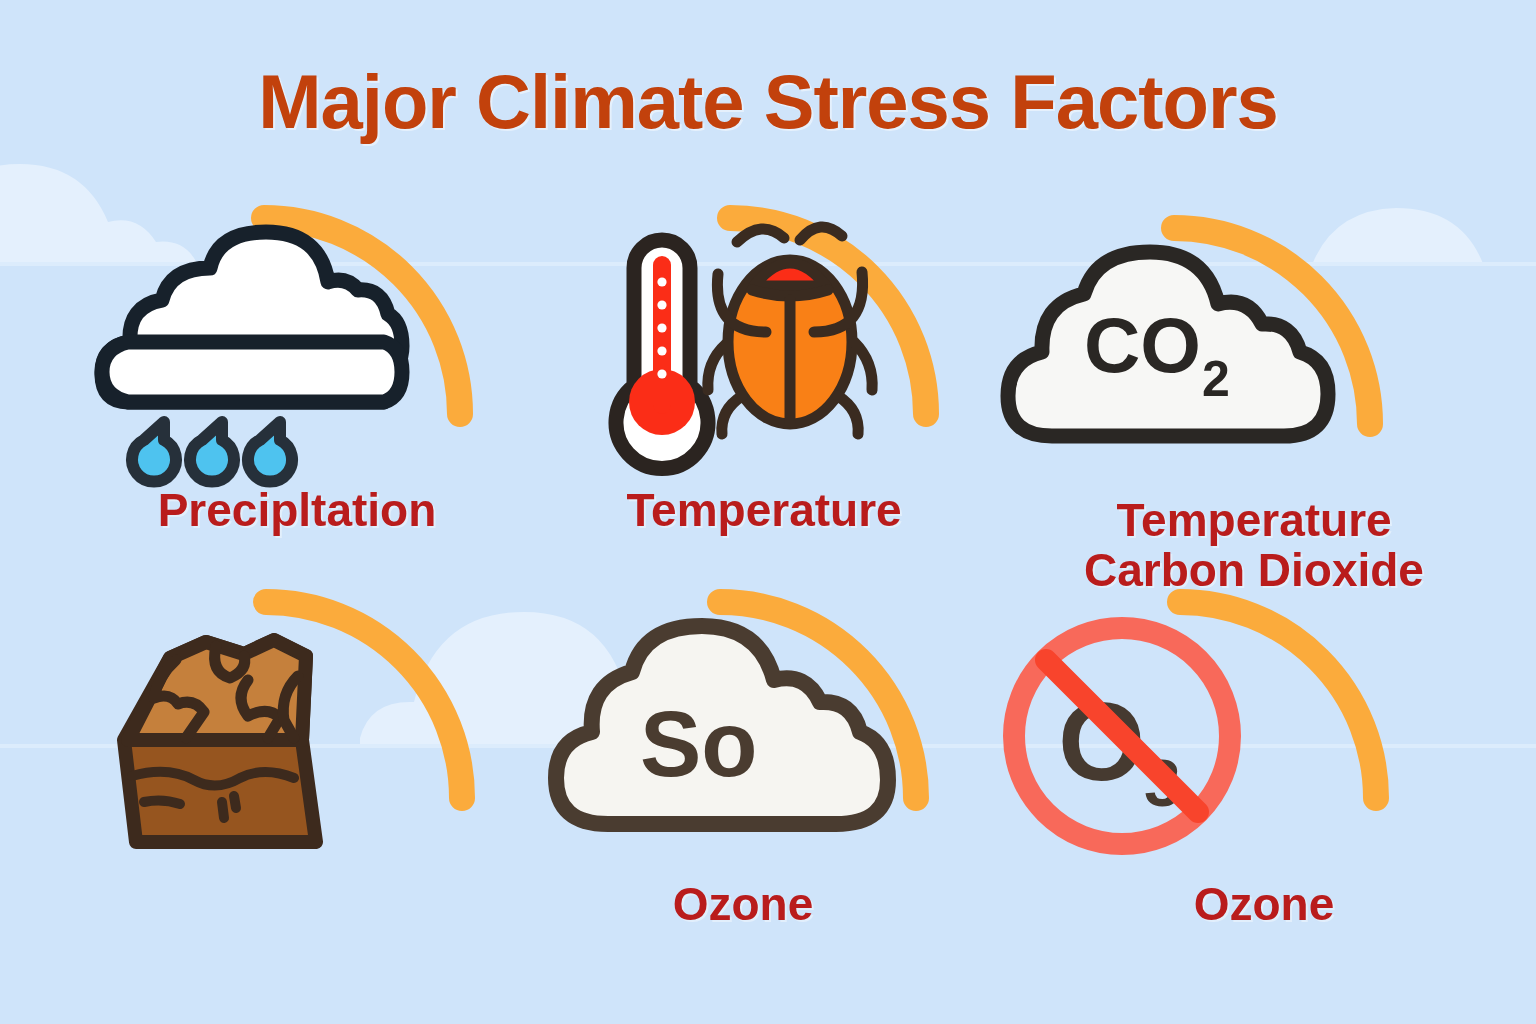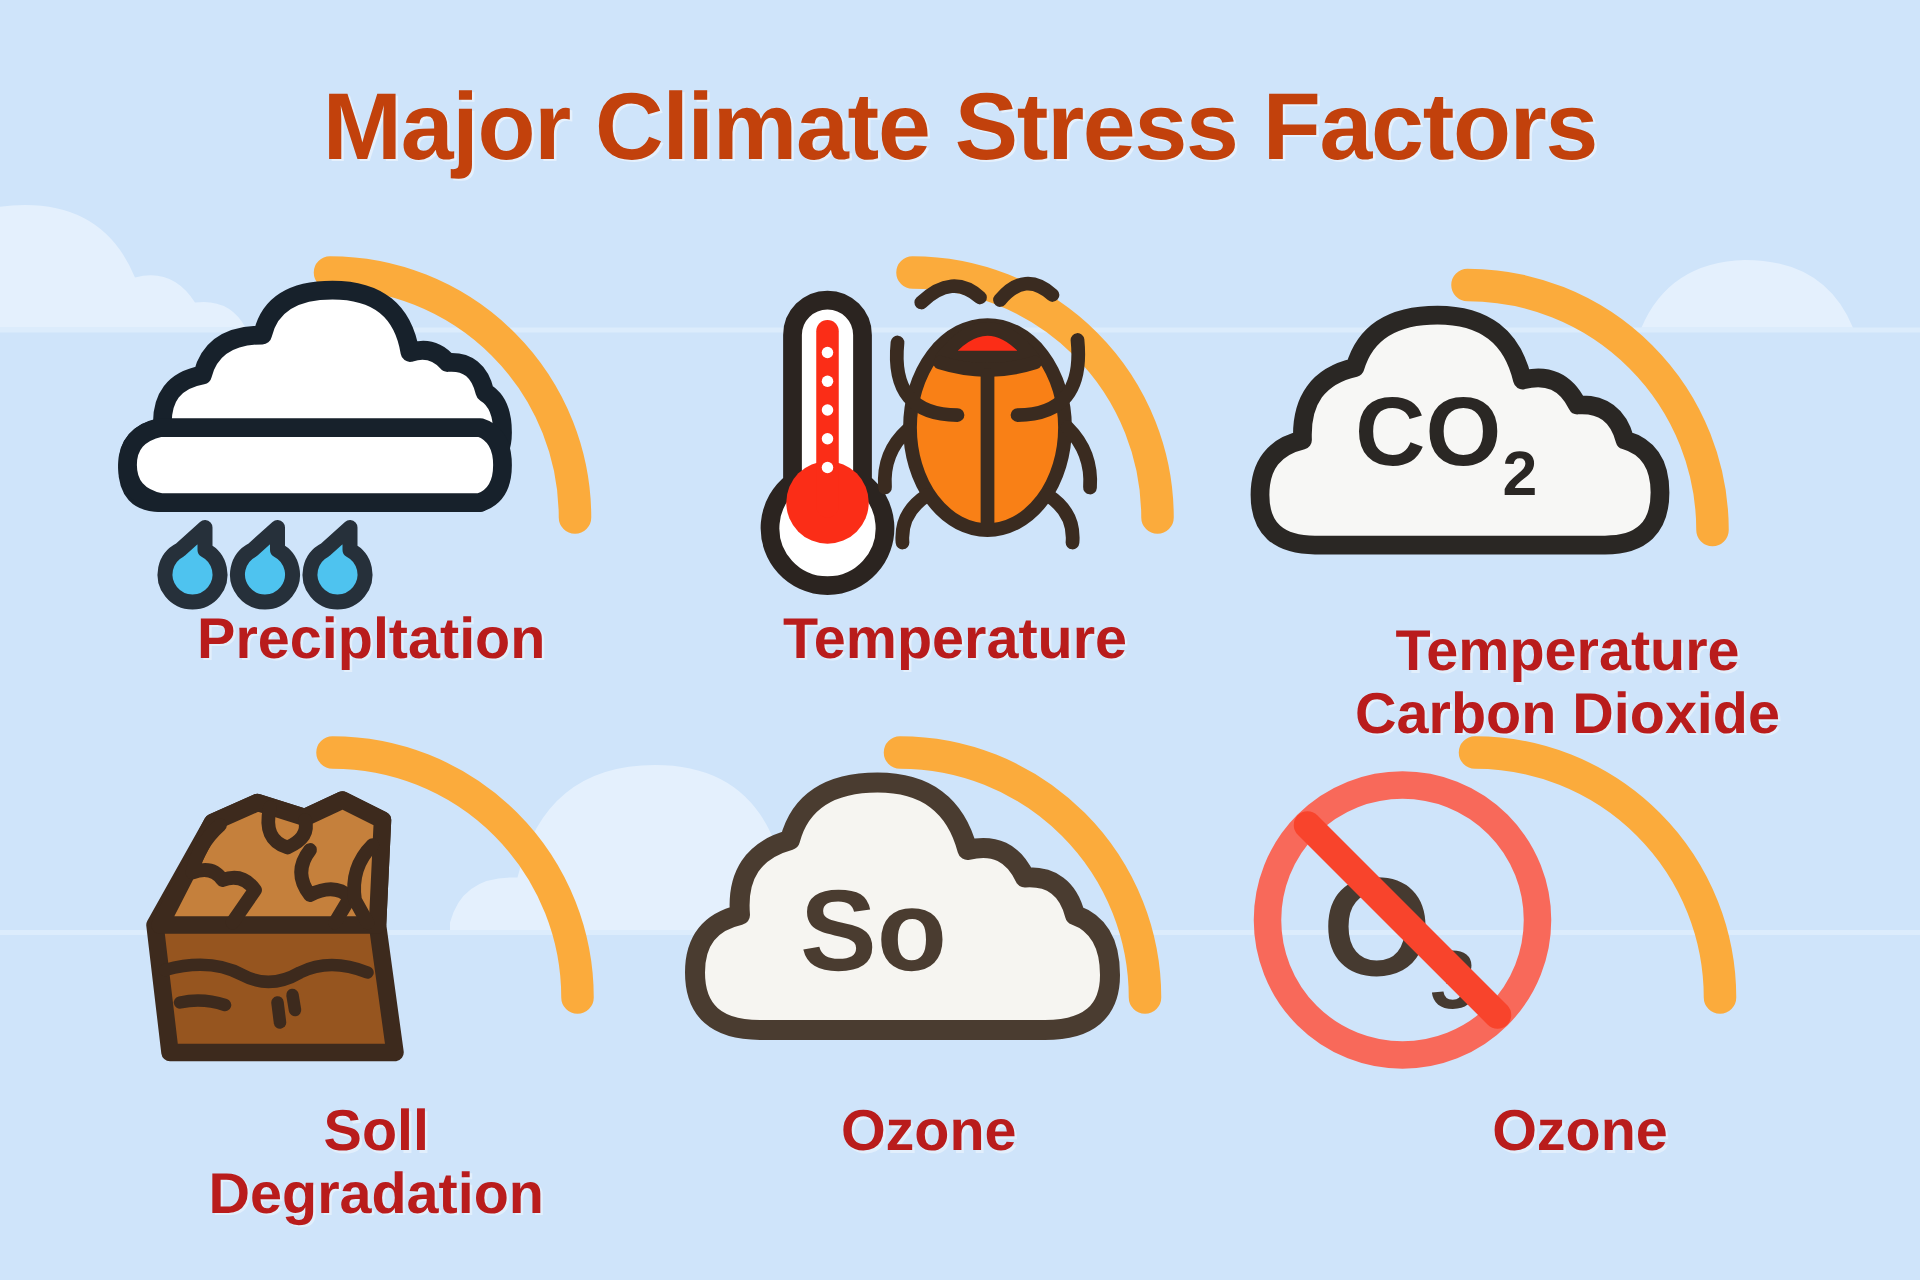--- a/index.html
+++ b/index.html
@@ -189,24 +189,20 @@
 
           <g fill="none" stroke="#3d2a1d" stroke-width="10" stroke-linecap="round" stroke-linejoin="round">
             <path d="M74 196 Q110 186 136 200 Q158 212 182 198 Q206 186 236 198"></path>
             <path d="M86 222 Q104 218 122 224"></path>
             <path d="M164 222 L166 238"></path>
             <path d="M176 216 L178 228"></path>
           </g>
         </g>
       </svg>
     </div>
-    <div class="label lbl-soil">
-      <div>Soll</div>
-      <div>Degradation</div>
-    </div>
   </div>
 
   <div class="cell r2" style="left:512px;top:580px;">
     <div class="art">
       <svg width="512" height="300" viewBox="0 0 512 300">
         <path fill="none" stroke="#fbab3c" stroke-width="26" stroke-linecap="round" d="M208 22 A196 196 0 0 1 404 218"></path>
 
         <g>
           <path fill="#f6f5f1" stroke="#4a3c30" stroke-width="16" stroke-linejoin="round" d="M96 244 Q44 244 44 198 Q44 160 80 152 Q76 104 120 92 Q132 46 190 46 Q248 46 262 100 Q294 92 308 122 Q340 120 348 152 Q376 162 376 200 Q376 244 324 244 Z"></path>
           <text x="128" y="196" font-family="'Liberation Sans',sans-serif" font-size="92" font-weight="bold" fill="#4a3c30">So</text>

